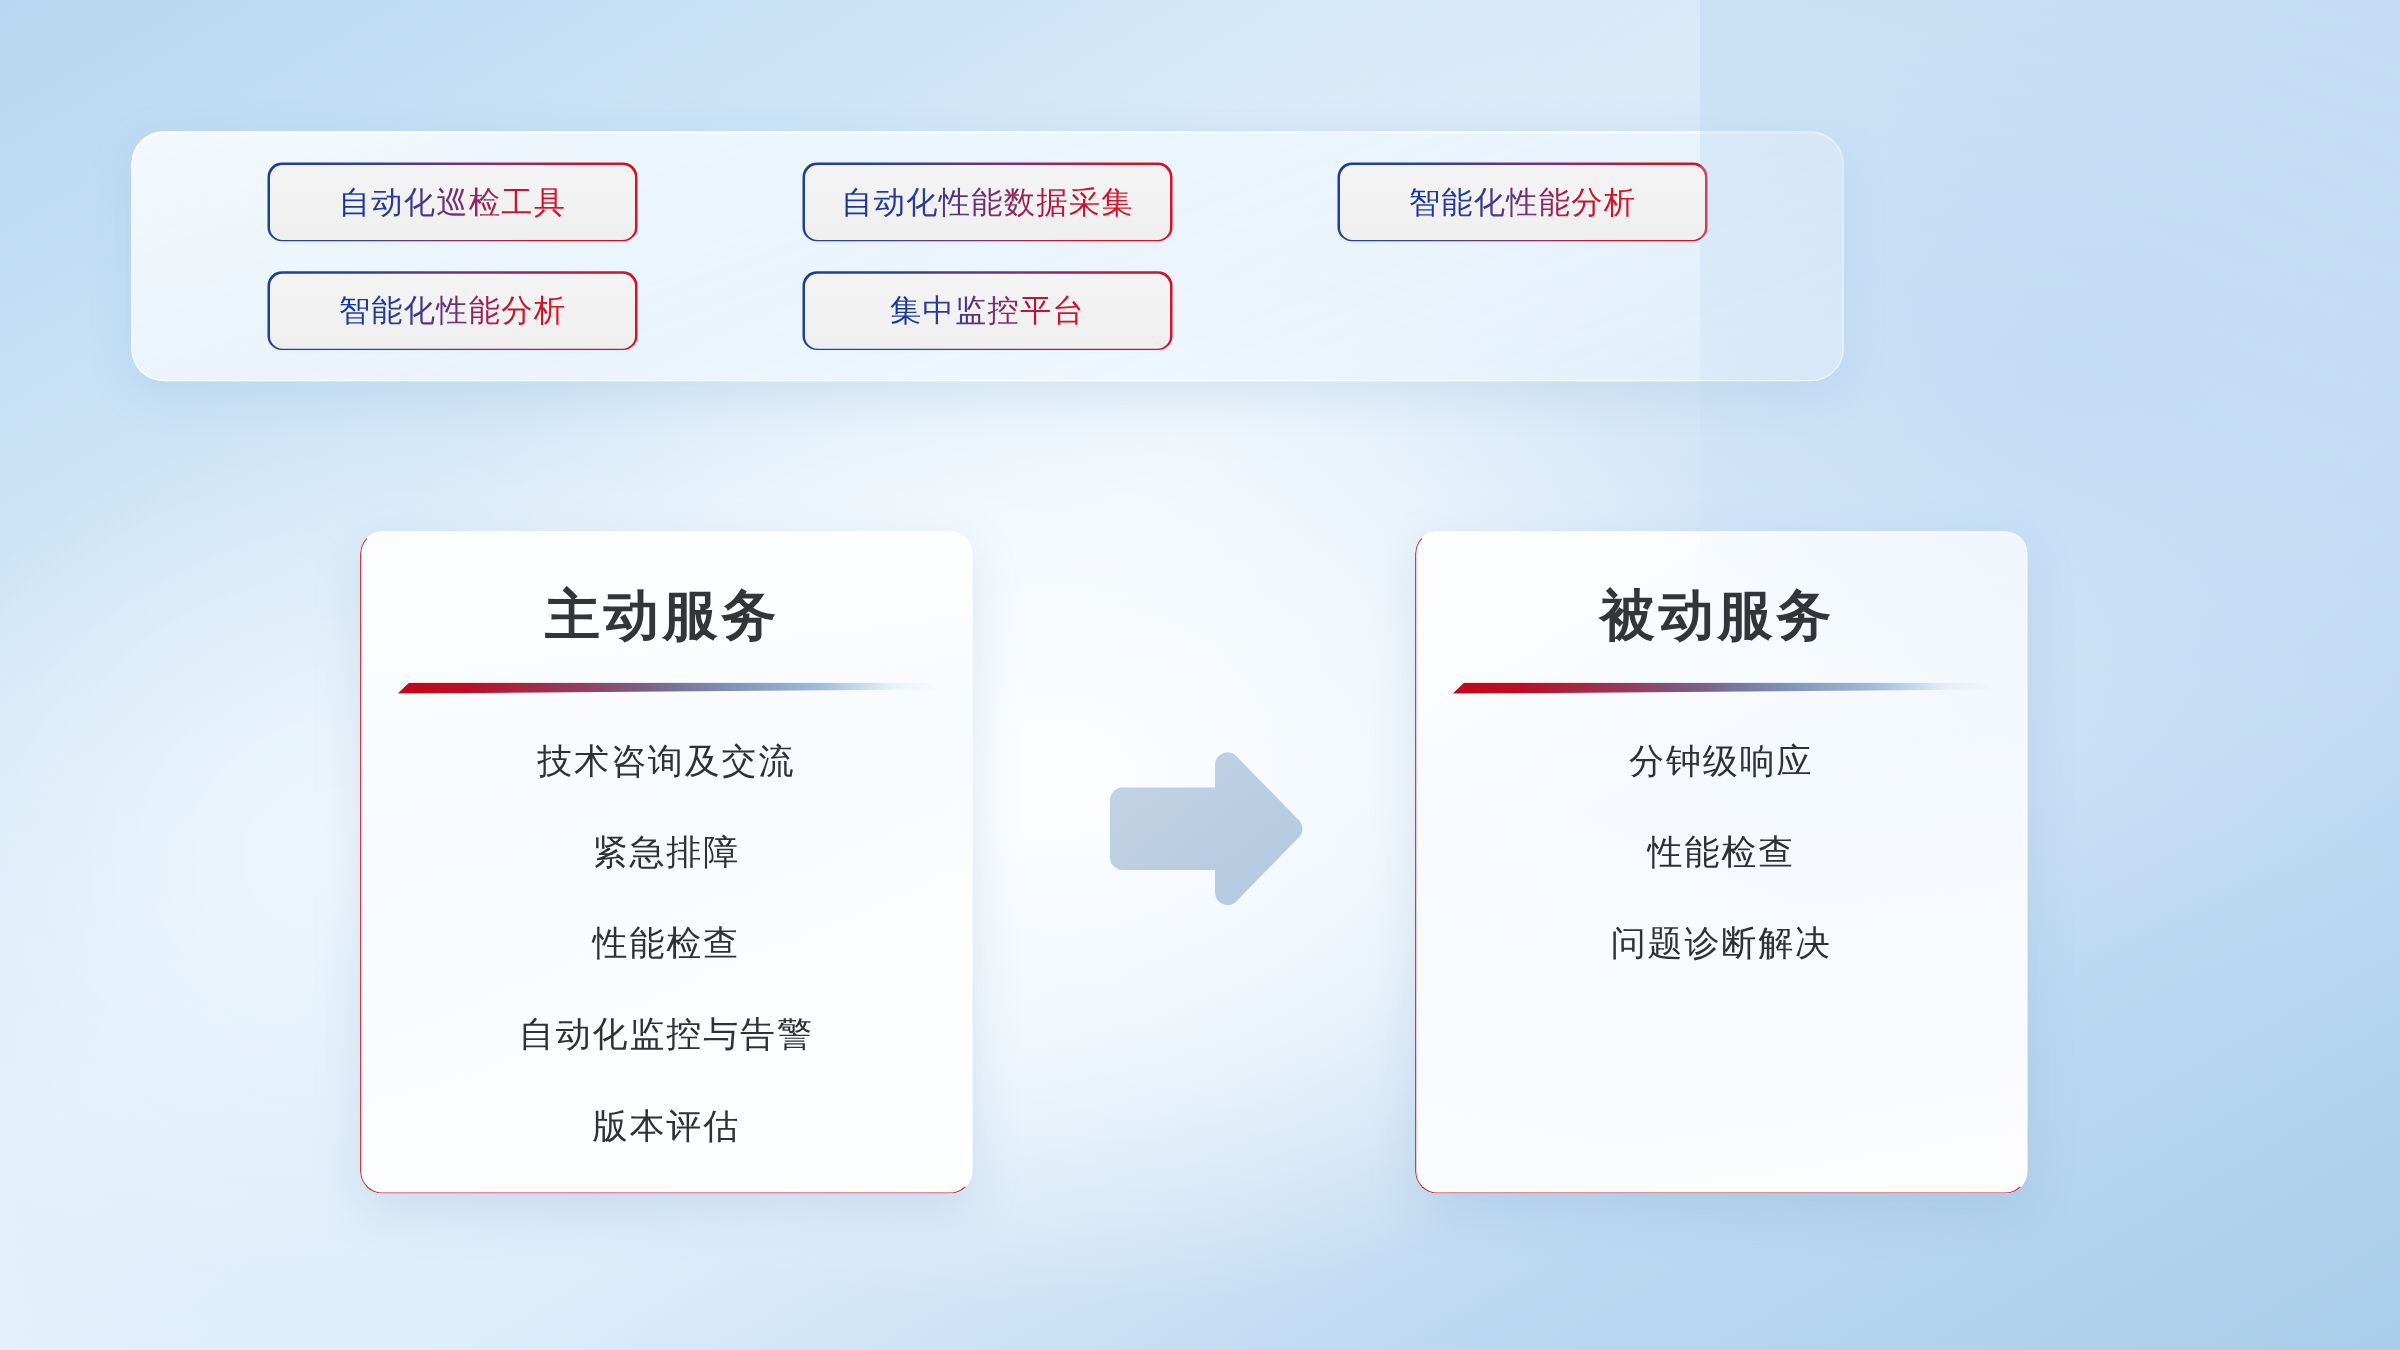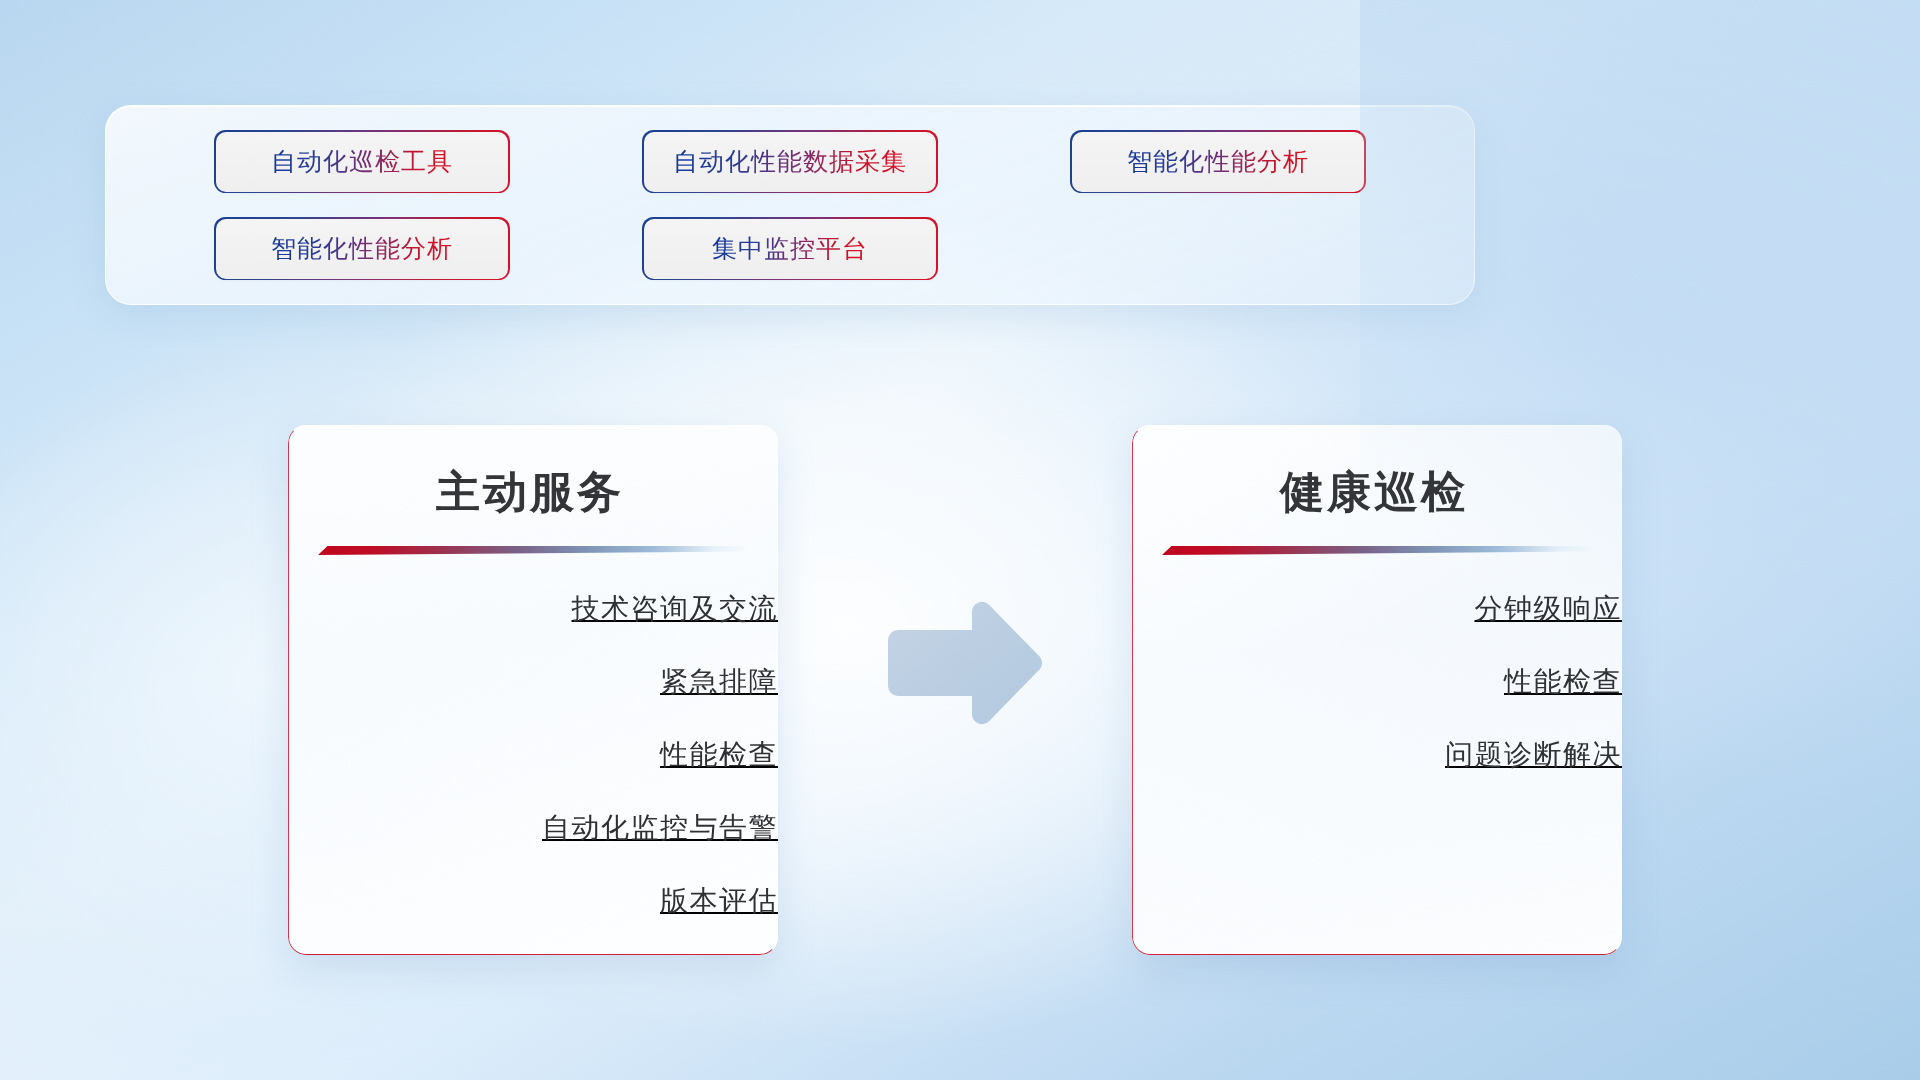--- a/index.html
+++ b/index.html
@@ -166,22 +166,21 @@
     clip-path: polygon(2.2% 0%, 100% 0%, 100% 62%, 0% 100%);
     border-radius: 1px;
   }
 
   .item-list {
     position: relative;
     z-index: 2;
     margin: 40px 0 0 0;
     padding: 0;
     list-style: none;
-    text-align: right;
-    text-decoration: underline;
+    text-align: center;
   }
   .item {
     font-size: 28px;
     color: #2f3134;
     letter-spacing: 1.5px;
     line-height: 1;
     margin-bottom: 45px;
     font-weight: 400;
   }
   .item:last-child { margin-bottom: 0; }
@@ -253,21 +252,21 @@
                L109 121.2
                a10 10 0 0 1 -17 -7.2
                V96
                H18
                a10 10 0 0 1 -10 -10
                Z" fill="url(#arrGrad)"></path>
     </svg>
   </div>
 
   <div class="card" id="card-right">
-    <div class="card-title">健康巡检</div>
+    <div class="card-title">被动服务</div>
     <div class="divider"></div>
     <ul class="item-list">
       <li class="item">分钟级响应</li>
       <li class="item">性能检查</li>
       <li class="item">问题诊断解决</li>
     </ul>
   </div>
 
 </div>
 

